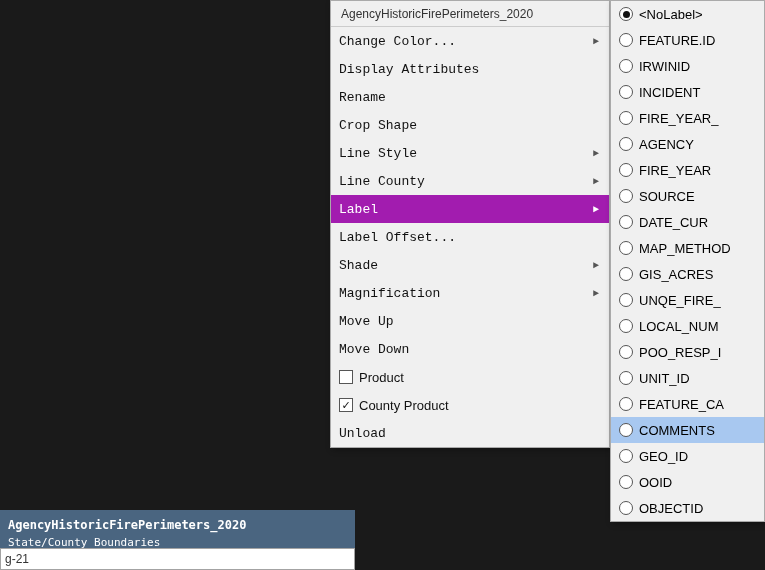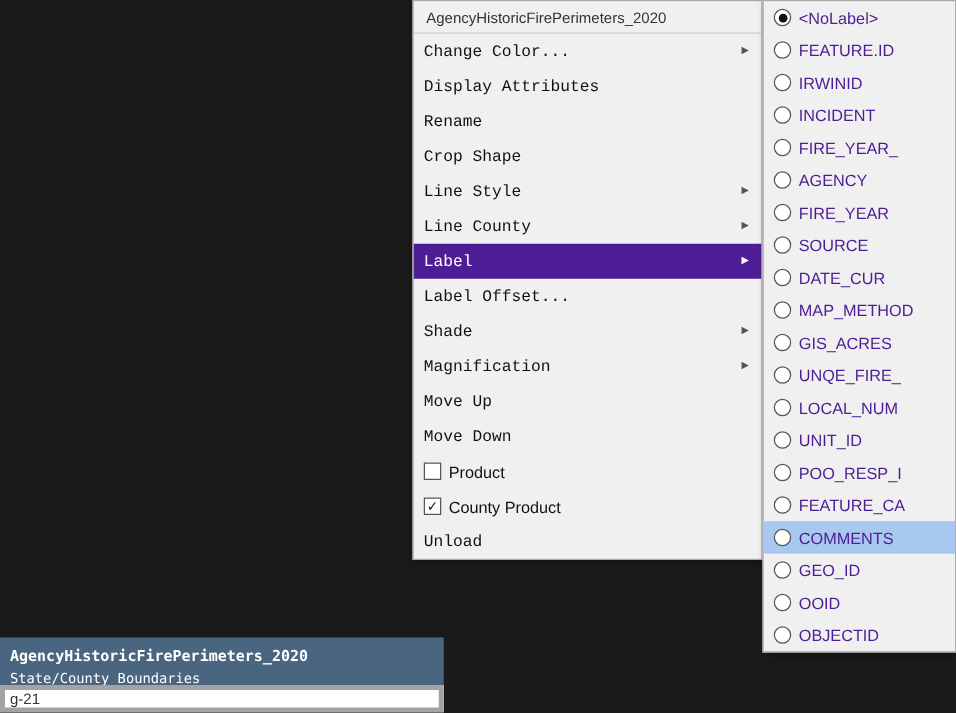--- a/index.html
+++ b/index.html
@@ -41,21 +41,21 @@
       font-family: monospace;
       font-size: 11px;
       padding: 2px 8px;
     }
     .bottom-input {
       position: absolute;
       bottom: 0; left: 0;
       width: 355px;
       height: 22px;
       background: white;
-      border: 4px solid #a3a3a3;
+      border: 1px solid #a3a3a3;
       display: flex;
       align-items: center;
       padding: 0 4px;
       font-size: 12px;
       color: #333;
     }
 
     
     .context-menu {
       position: absolute;
@@ -77,21 +77,21 @@
       color: #111;
       white-space: nowrap;
       height: 28px;
       font-family: Liberation Mono, monospace;
     }
     .menu-item:hover, .menu-item.active {
       background: #3a7abf;
       color: white;
     }
     .menu-item.active {
-      background: #4c1d95;
+      background: #a21caf;
       color: white;
     }
     .menu-item-header {
       padding: 5px 10px;
       color: #333;
       font-size: 12px;
       border-bottom: 1px solid #ccc;
       height: 26px;
       display: flex;
       align-items: center;
@@ -137,21 +137,21 @@
       background: #f0f0f0;
       border: 1px solid #aaa;
       box-shadow: 2px 2px 6px rgba(0,0,0,0.3);
       z-index: 11;
     }
     .label-item {
       display: flex;
       align-items: center;
       padding: 4px 8px;
       cursor: pointer;
-      color: #4c1d95;
+      color: #000000;
       height: 26px;
       font-size: 13px;
     }
     .radio-circle {
       width: 14px;
       height: 14px;
       border-radius: 50%;
       border: 1px solid #555;
       margin-right: 6px;
       display: inline-flex;
@@ -294,28 +294,28 @@
   <div class="label-item">
     <div class="radio-circle"></div>
     <span>UNQE_FIRE_</span>
   </div>
   <div class="label-item">
     <div class="radio-circle"></div>
     <span>LOCAL_NUM</span>
   </div>
   <div class="label-item">
     <div class="radio-circle"></div>
+    <span>POO_RESP_I</span>
+  </div>
+  <div class="label-item">
+    <div class="radio-circle"></div>
     <span>UNIT_ID</span>
   </div>
   <div class="label-item">
     <div class="radio-circle"></div>
-    <span>POO_RESP_I</span>
-  </div>
-  <div class="label-item">
-    <div class="radio-circle"></div>
     <span>FEATURE_CA</span>
   </div>
   <div class="label-item highlighted">
     <div class="radio-circle"></div>
     <span>COMMENTS</span>
   </div>
   <div class="label-item">
     <div class="radio-circle"></div>
     <span>GEO_ID</span>
   </div>

